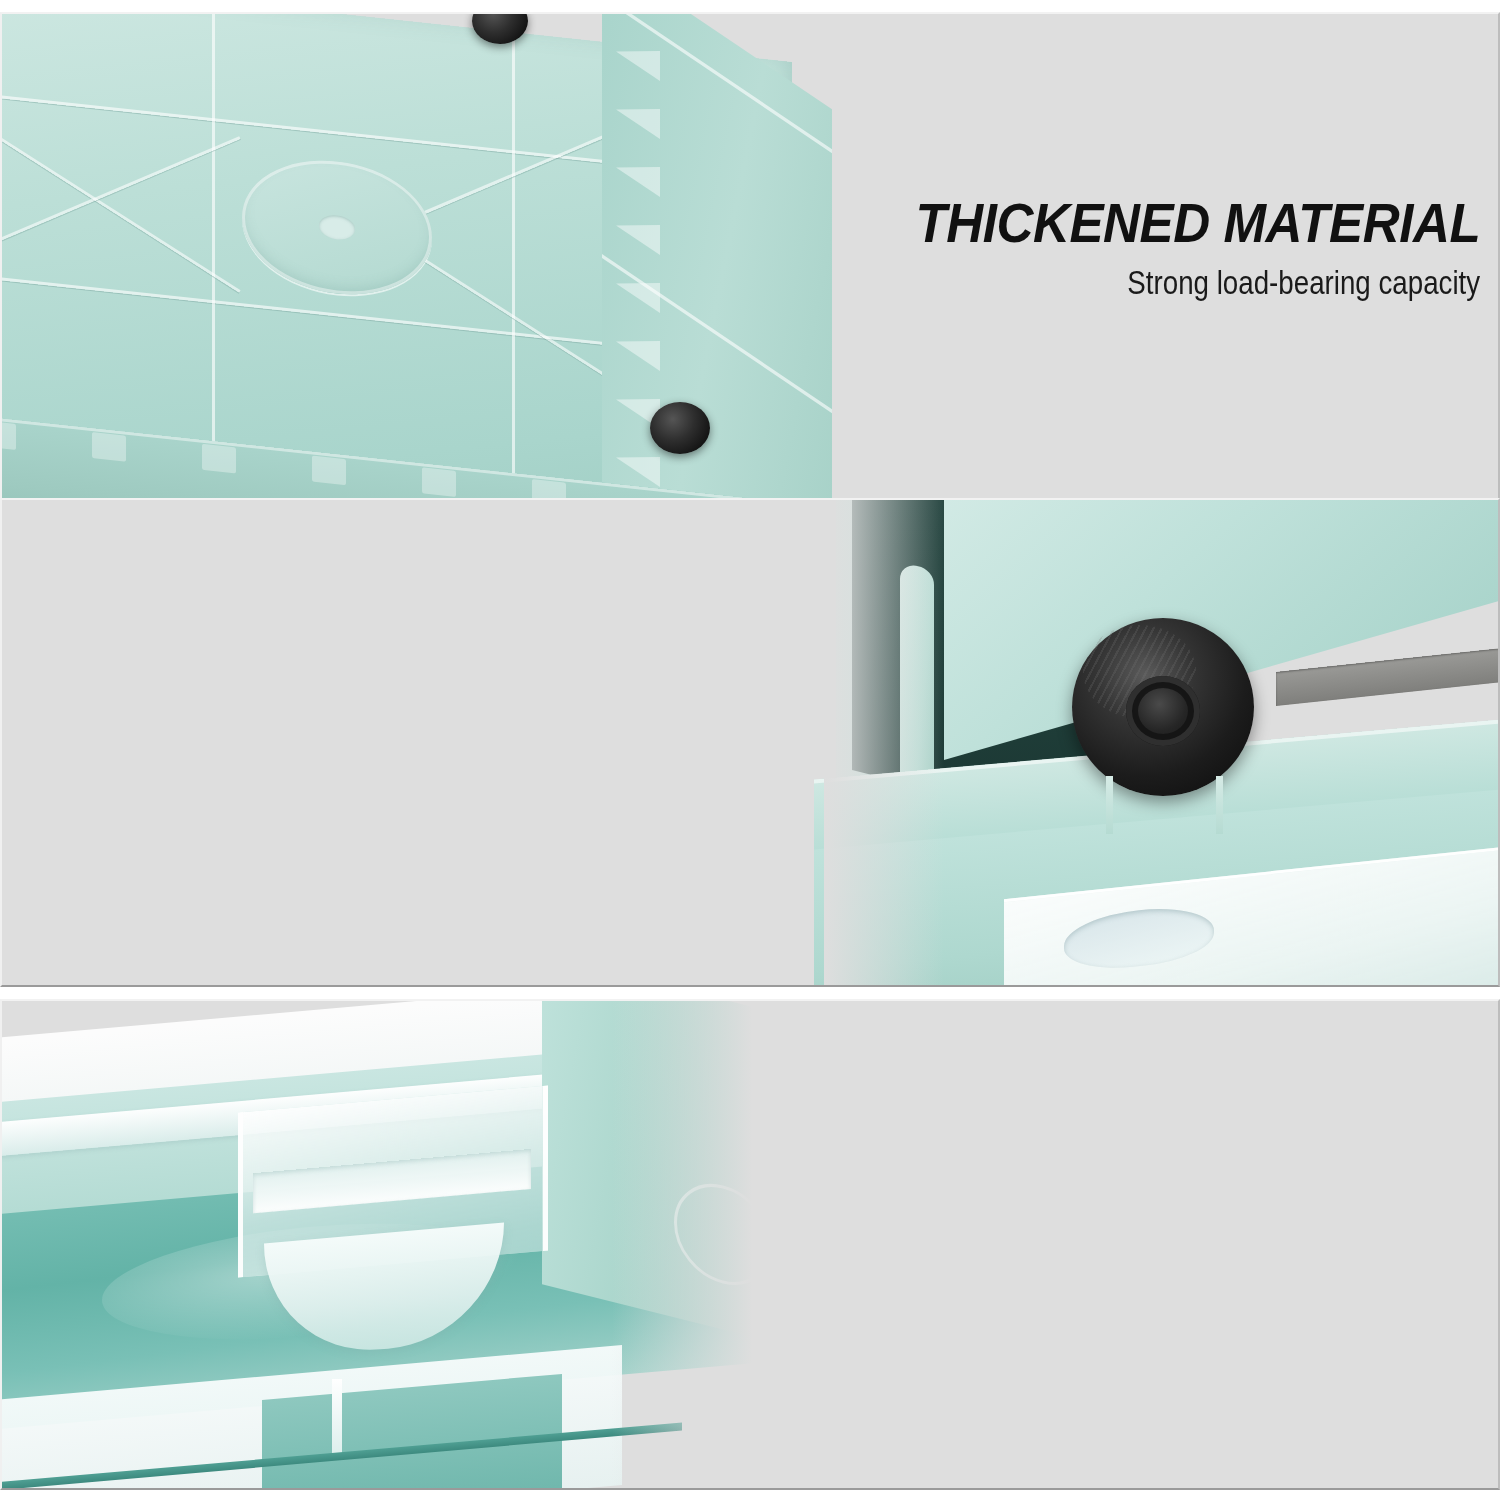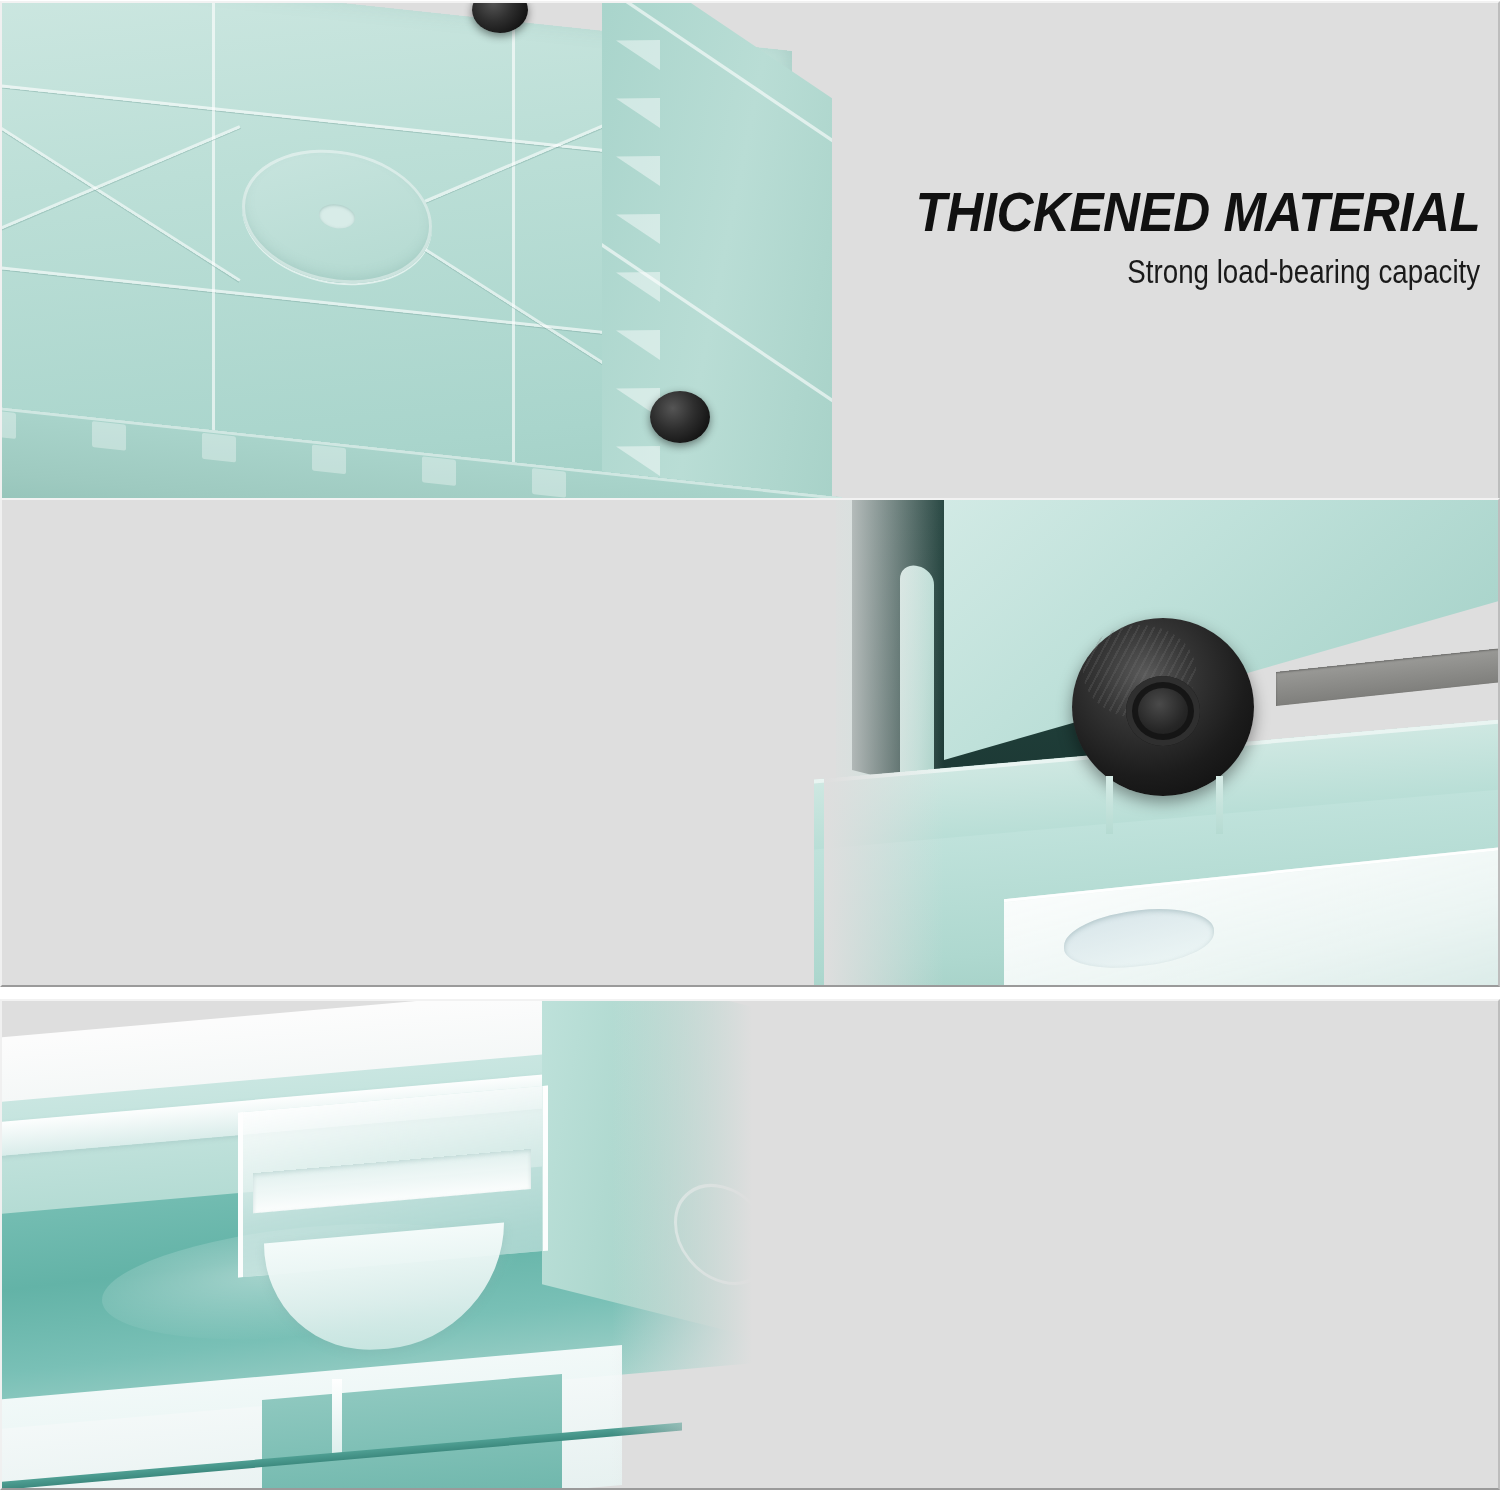--- a/index.html
+++ b/index.html
@@ -27,21 +27,21 @@
     left: 0;
     width: 1500px;
     background: #dedede;
     overflow: hidden;
     box-sizing: border-box;
     border-top: 2px solid #f2f2f2;
     border-left: 2px solid #f0f0f0;
     border-bottom: 2px solid #9a9a9a;
     border-right: 2px solid #bdbdbd;
   }
-  .panel-1 { top: 1px;    height: 617px; padding-left: 9px; }
+  .panel-1 { top: 12px;    height: 617px; padding-left: 9px; }
   .panel-2 { top: 498px; height: 489px; }
   .panel-3 { top: 999px; height: 491px; }
 
   
   .caption { position: absolute; z-index: 40; }
   .headline {
     font-family: "Liberation Sans", sans-serif;
     font-weight: bold;
     font-style: italic;
     color: #111111;

